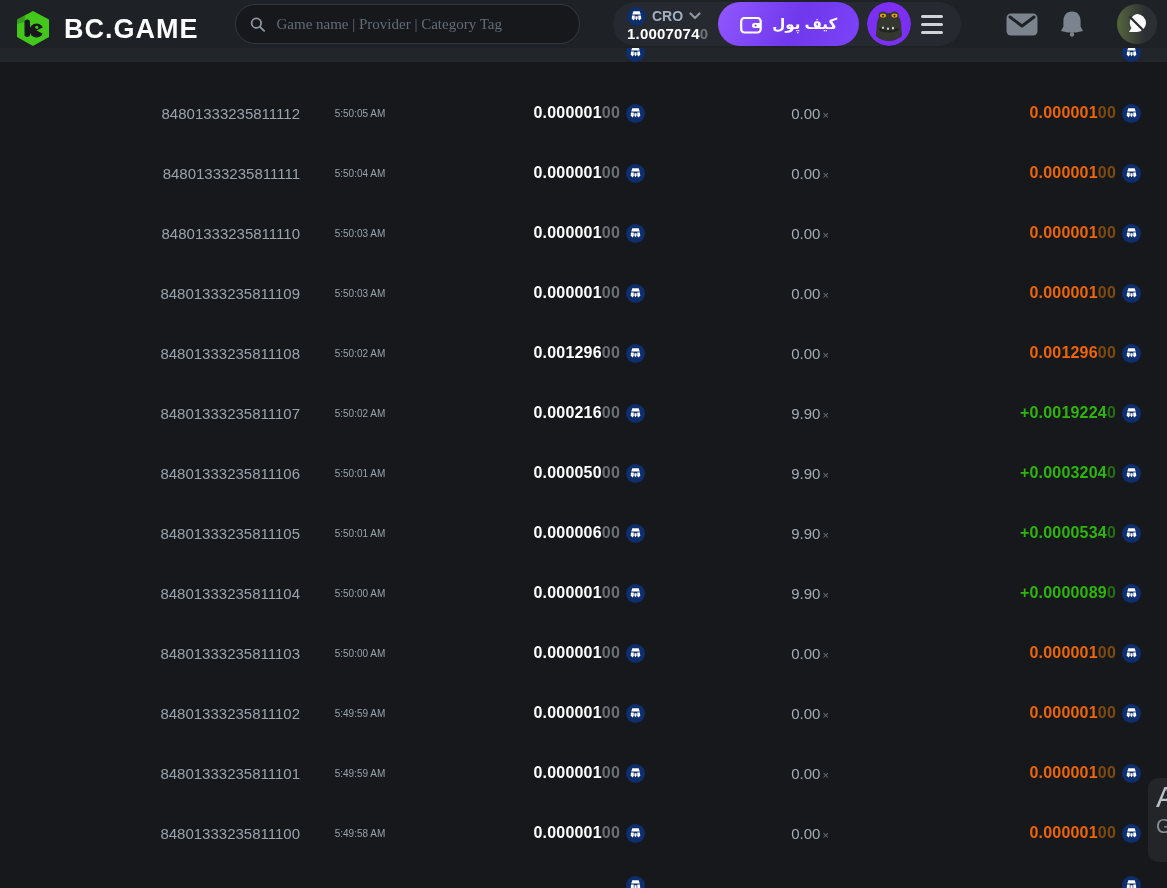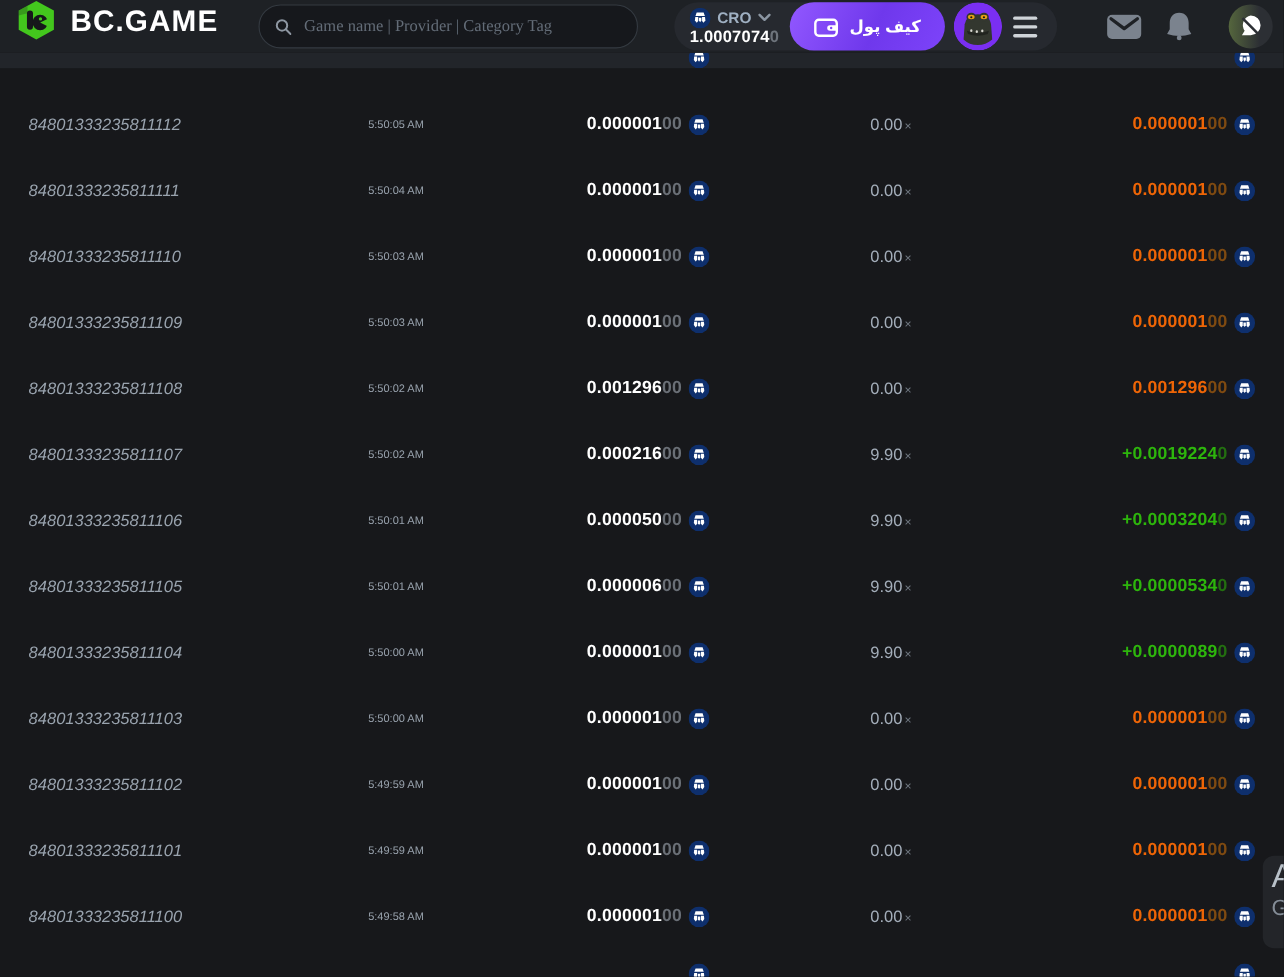--- a/index.html
+++ b/index.html
@@ -3,21 +3,21 @@
 <meta charset="utf-8">
 <style>
   html,body{margin:0;padding:0;background:#17181b;}
   body{width:1167px;height:888px;overflow:hidden;position:relative;
        font-family:"Liberation Sans","DejaVu Sans",sans-serif;
        -webkit-font-smoothing:antialiased;}
   .app{width:1167px;height:888px;position:relative;overflow:hidden;}
 
   
   header{position:absolute;top:0;left:0;right:0;height:48px;background:#1e2125;
-         display:flex;align-items:flex-start;z-index:5;}
+         display:flex;align-items:flex-end;z-index:5;}
   .logo{display:flex;align-items:center;gap:12px;margin-left:14px;flex:0 0 auto;}
   .logo-text{color:#fff;font-size:27px;font-weight:700;letter-spacing:1px;}
   .search{position:absolute;left:235px;top:4px;width:345px;height:40px;border-radius:20px;
           background:#16181c;border:1px solid #343a41;display:flex;align-items:center;
           padding:0 14px;box-sizing:border-box;gap:9px;}
   .search input{background:transparent;border:none;outline:none;color:#f97316;
           font-size:15px;width:100%;font-family:Liberation Serif, serif;}
   .search input::placeholder{color:#636c77;}
 
   .wallet-group{position:absolute;left:613px;top:2px;height:44px;background:#26292f;
@@ -46,21 +46,21 @@
           background:linear-gradient(90deg,#55663d 0%,#2c2f34 70%);display:flex;
           align-items:center;justify-content:center;cursor:pointer;}
 
   
   .bets{position:absolute;top:48px;left:0;right:0;bottom:0;background:#17181b;}
   .partial-top{position:relative;height:14px;background:#22252a;overflow:hidden;}
   .partial-top .stub{position:absolute;top:-5px;}
   .spacer{height:21px;}
   .row{height:60px;display:grid;grid-template-columns:274px 120px 225px 330px 1fr;
        align-items:center;padding:0 26px;box-sizing:border-box;cursor:pointer;}
-  .c-id{color:#99a3ae;font-size:15px;text-align:left;font-style:italic;}
+  .c-id{color:#99a3ae;font-size:15px;text-align:right;}
   .c-time{color:#99a3ae;font-size:10px;text-align:center;}
   .c-amt{display:flex;align-items:center;justify-content:flex-end;gap:6px;}
   .amt-text{color:#fff;font-weight:700;font-size:16px;letter-spacing:.2px;}
   .amt-text .dim{color:#6a6f76;}
   .c-mult{color:#a3adb9;font-size:15px;text-align:center;}
   .c-mult .x{font-size:11px;color:#6f7781;margin-left:2px;}
   .c-pay{display:flex;align-items:center;justify-content:flex-end;gap:6px;}
   .pay-text{font-weight:700;font-size:16px;letter-spacing:.2px;}
   .pay-text.loss{color:#ee6506;} .pay-text.loss .dim{color:#7f4a11;}
   .pay-text.win{color:#2db50c;}  .pay-text.win .dim{color:#236f10;}

